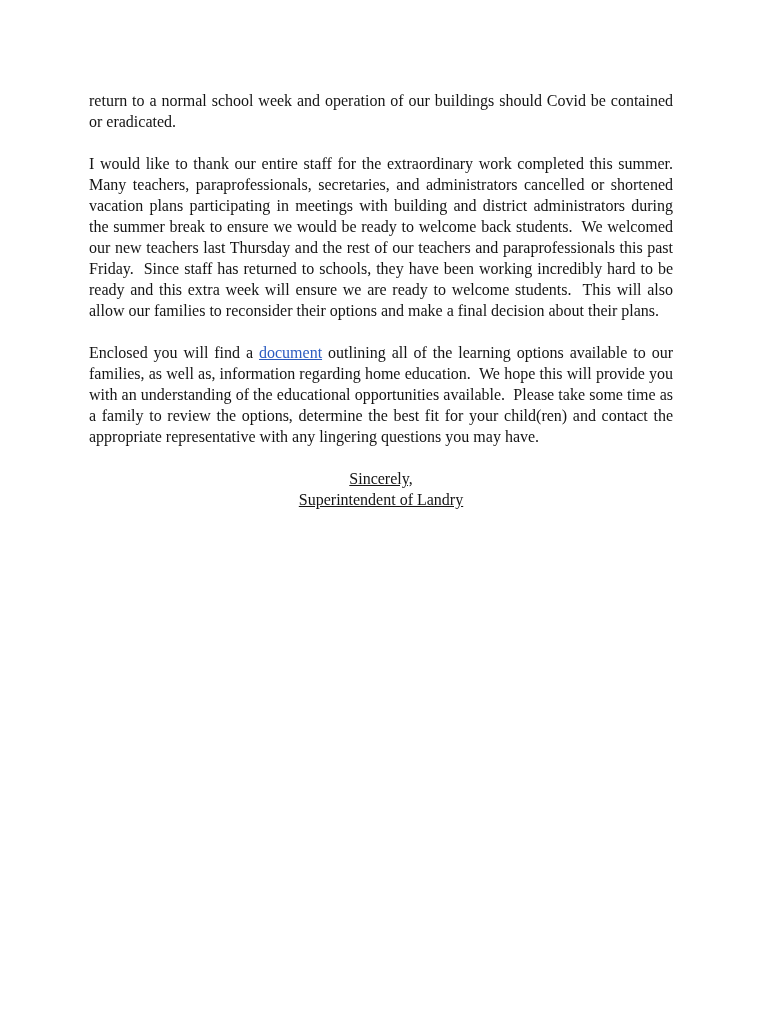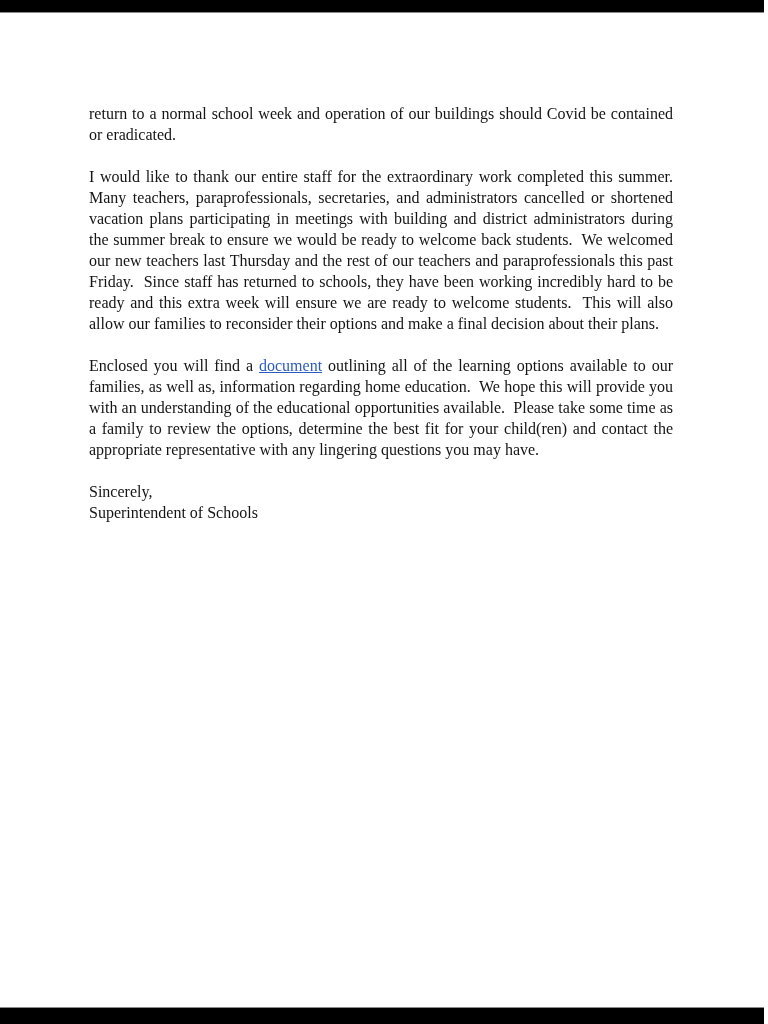--- a/index.html
+++ b/index.html
@@ -7,21 +7,21 @@
   body {
     width: 768px;
     height: 1024px;
     background: #ffffff;
     font-family: "Liberation Serif", "DejaVu Serif", serif;
   }
   .screen {
     width: 764px;
     height: 1024px;
     display: flex;
-    flex-direction: column;
+    flex-direction: row;
     overflow: hidden;
     background: #eab308;
   }
   .bar {
     background: #000000;
     flex: 0 0 auto;
   }
   .bar.top {
     height: 13px;
     border-bottom: 1px solid #8a8a8a;
@@ -45,21 +45,22 @@
   .letter p {
     margin: 0 0 21px 0;
     white-space: pre-wrap;
   }
   a.doc-link {
     color: var(--link-color, #2a5bc0);
     text-decoration: underline;
     cursor: pointer;
   }
   .closing-block {
-    text-align: left;
+    text-align: center;
+    text-decoration: underline;
   }
   .closing-block div {
     margin: 0;
   }
 </style>
 </head>
 <body>
 
 <div class="screen">
   <div class="bar top"></div>
@@ -68,20 +69,20 @@
     <div class="letter">
 
       <p>return to a normal school week and operation of our buildings should Covid be contained or eradicated.</p>
 
       <p>I would like to thank our entire staff for the extraordinary work completed this summer.  Many teachers, paraprofessionals, secretaries, and administrators cancelled or shortened vacation plans participating in meetings with building and district administrators during the summer break to ensure we would be ready to welcome back students.  We welcomed our new teachers last Thursday and the rest of our teachers and paraprofessionals this past Friday.  Since staff has returned to schools, they have been working incredibly hard to be ready and this extra week will ensure we are ready to welcome students.  This will also allow our families to reconsider their options and make a final decision about their plans.</p>
 
       <p><span>Enclosed you will find a </span><a class="doc-link" href="#">document</a><span> outlining all of the learning options available to our families, as well as, information regarding home education.  We hope this will provide you with an understanding of the educational opportunities available.  Please take some time as a family to review the options, determine the best fit for your child(ren) and contact the appropriate representative with any lingering questions you may have.</span></p>
 
       <div class="closing-block">
         <div>Sincerely,</div>
-        <div>Superintendent of Schools</div>
+        <div>Superintendent of Landry</div>
       </div>
 
     </div>
   </div>
 
   <div class="bar bottom"></div>
 </div>
 
 </body></html>

